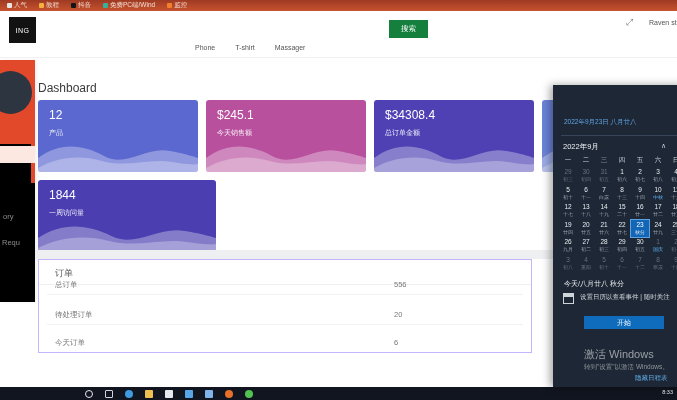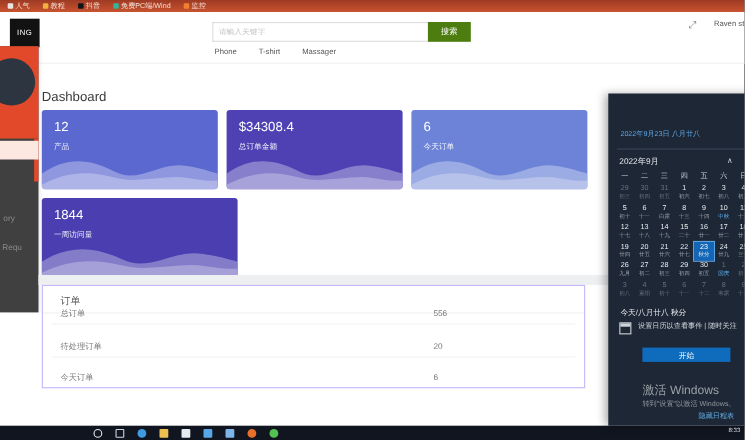--- a/index.html
+++ b/index.html
@@ -15,29 +15,29 @@
 
   
   .header{left:0;top:11px;width:677px;height:46px;background:#fff;border-bottom:1px solid #f0f0f0;}
   .logo{left:9px;top:6px;width:27px;height:26px;background:#121212;color:#fff;font-size:7px;
         display:flex;align-items:center;justify-content:center;letter-spacing:.5px;}
   .search-wrap{left:193px;top:9px;width:196px;height:18px;border:1px solid #ddd;border-right:none;
         background:#fff;box-sizing:border-box;display:flex;align-items:center;}
   .search-wrap input{border:none;outline:none;width:100%;font-size:7px;padding:0 5px;
         font-family:"Liberation Sans",sans-serif;color:#444;background:transparent;}
   .search-wrap input::placeholder{color:#c2c2c2;}
-  .search-btn{left:389px;top:9px;width:39px;height:18px;background:#4d7c0f;color:#fff;font-size:7.5px;
+  .search-btn{left:389px;top:9px;width:39px;height:18px;background:#15803d;color:#fff;font-size:7.5px;
         display:flex;align-items:center;justify-content:center;cursor:pointer;border:none;}
   .nav{left:195px;top:33px;display:flex;gap:20px;font-size:7px;color:#555;}
   .nav span{cursor:pointer;}
   .fs-icon{left:626px;top:6px;font-size:9px;color:#777;}
   .account{left:649px;top:8px;font-size:7px;color:#555;white-space:nowrap;}
 
   
-  .sidebar{left:0;top:42px;width:35px;height:242px;background:#404040;box-shadow:2px 0 3px rgba(0,0,0,.06);}
+  .sidebar{left:0;top:60px;width:35px;height:242px;background:#000000;box-shadow:2px 0 3px rgba(0,0,0,.06);}
   .sb-logo{position:absolute;left:0;top:0;width:35px;height:84px;background:#e2492b;overflow:hidden;}
   .avatar{position:absolute;left:-11px;top:11px;width:43px;height:43px;border-radius:50%;background:#2c3540;}
   .sb-accent{position:absolute;left:31px;top:84px;width:4px;height:39px;background:#e2492b;}
   .sb-active{position:absolute;left:0;top:86px;width:35px;height:17px;background:#fce8e1;}
   .sb-frag{position:absolute;font-size:7.5px;color:#8b8b8b;white-space:nowrap;}
 
   
   .page-title{left:38px;top:81px;font-size:12px;color:#3a3a3a;}
   .cards-row{position:absolute;display:flex;gap:8px;}
   .row1{left:38px;top:100px;}
@@ -123,23 +123,20 @@
       <span class="bm">
         <i style="background: rgb(240, 127, 46);"></i>
         <span>监控</span>
       </span>
     </div>
 
   <div class="abs header">
     <div class="abs logo">
       <span>ING</span>
     </div>
-    <div class="abs search-wrap">
-      <input type="text" placeholder="请输入关键字" style="">
-    </div>
     <button class="abs search-btn">搜索</button>
     <div class="abs nav">
       <span>Phone</span>
       <span>T-shirt</span>
       <span>Massager</span>
     </div>
     <span class="abs fs-icon">⤢</span>
     <span class="abs account">Raven st</span>
   </div>
 
@@ -155,20 +152,28 @@
 
   <div class="abs page-title">Dashboard</div>
   <div class="cards-row row1">
       <div class="card" style="background: rgb(90, 104, 207);">
         <svg viewBox="0 0 160 40" preserveAspectRatio="none">
           <path d="M0 26 C22 10 44 12 66 24 C88 36 108 14 132 19 C144 21 154 24 160 26 L160 40 L0 40 Z" fill="rgba(255,255,255,0.32)"></path>
           <path d="M0 36 C18 26 40 22 64 29 C88 36 112 26 134 30 C146 32 156 33 160 32 L160 40 L0 40 Z" fill="rgba(255,255,255,0.28)"></path>
         </svg>
         <span class="val">12</span>
         <span class="lab">产品</span>
+      </div>
+      <div class="card" style="background: rgb(184, 80, 158);">
+        <svg viewBox="0 0 160 40" preserveAspectRatio="none">
+          <path d="M0 26 C22 10 44 12 66 24 C88 36 108 14 132 19 C144 21 154 24 160 26 L160 40 L0 40 Z" fill="rgba(255,255,255,0.32)"></path>
+          <path d="M0 36 C18 26 40 22 64 29 C88 36 112 26 134 30 C146 32 156 33 160 32 L160 40 L0 40 Z" fill="rgba(255,255,255,0.28)"></path>
+        </svg>
+        <span class="val">$245.1</span>
+        <span class="lab">今天销售额</span>
       </div>
       <div class="card" style="background: rgb(79, 65, 180);">
         <svg viewBox="0 0 160 40" preserveAspectRatio="none">
           <path d="M0 26 C22 10 44 12 66 24 C88 36 108 14 132 19 C144 21 154 24 160 26 L160 40 L0 40 Z" fill="rgba(255,255,255,0.32)"></path>
           <path d="M0 36 C18 26 40 22 64 29 C88 36 112 26 134 30 C146 32 156 33 160 32 L160 40 L0 40 Z" fill="rgba(255,255,255,0.28)"></path>
         </svg>
         <span class="val">$34308.4</span>
         <span class="lab">总订单金额</span>
       </div>
       <div class="card" style="background: rgb(108, 131, 216);">

